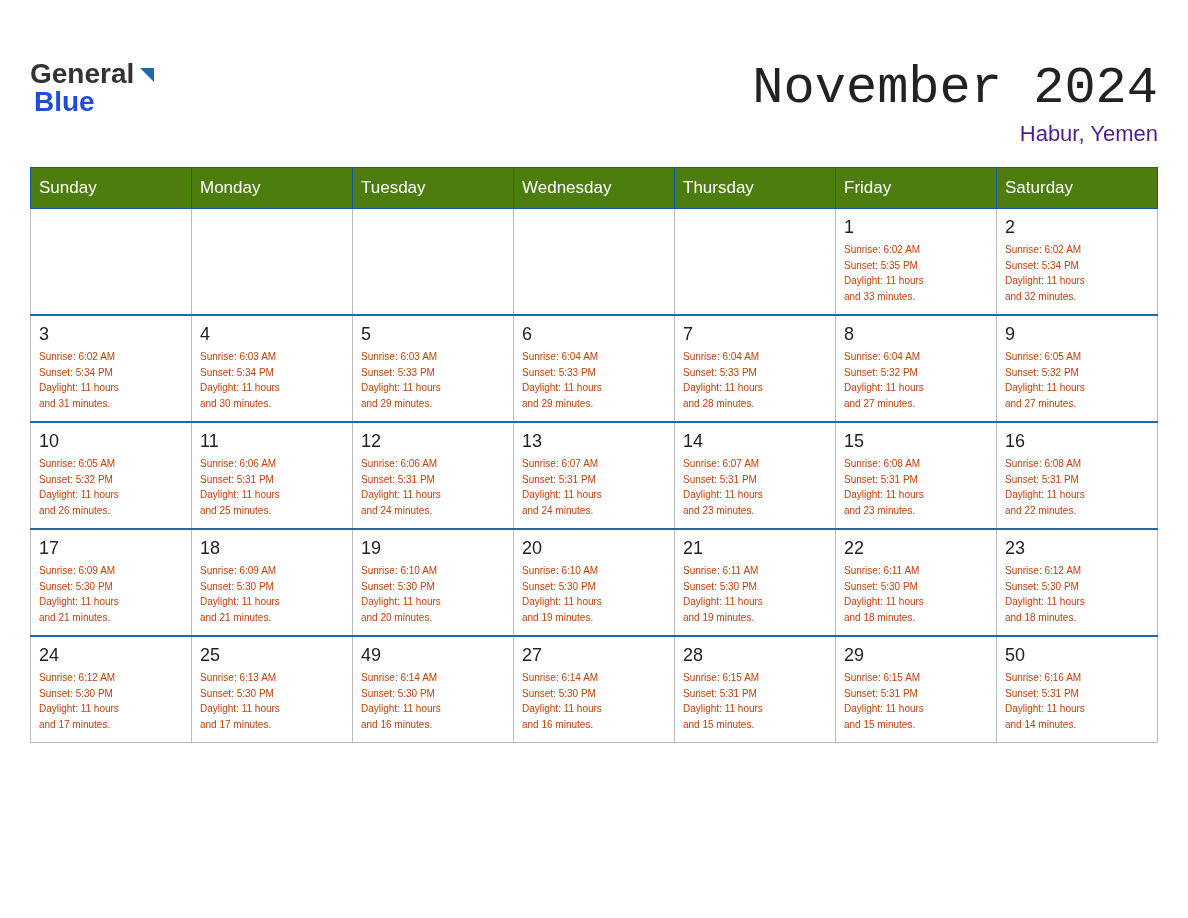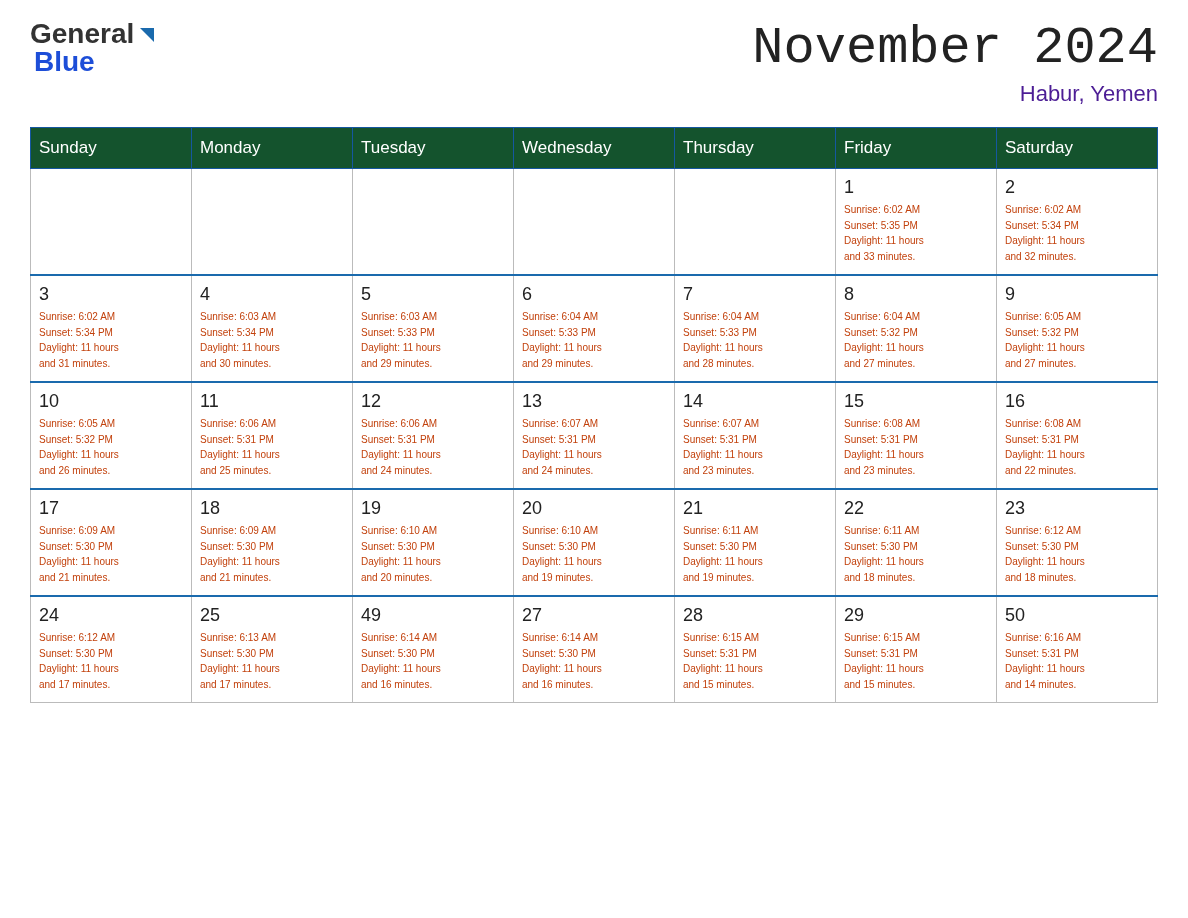--- a/index.html
+++ b/index.html
@@ -8,20 +8,21 @@
       background: #fff;
       width: 1188px;
       min-height: 918px;
       padding: 20px 30px;
     }
     .header {
       display: flex;
       justify-content: space-between;
       align-items: flex-start;
       margin-bottom: 20px;
+      margin-top: 40px;
     }
     .logo {
       display: flex;
       flex-direction: column;
       align-items: flex-start;
     }
     .logo-text-general {
       font-size: 28px;
       font-weight: bold;
       color: #333;
@@ -51,21 +52,21 @@
       font-size: 22px;
       color: #4c1d95;
       margin-top: 4px;
     }
     .calendar {
       width: 100%;
       border-collapse: collapse;
       border: 1px solid #999;
     }
     .calendar th {
-      background-color: #14532d;
+      background-color: #4d7c0f;
       color: #fff;
       font-size: 17px;
       font-weight: normal;
       padding: 10px 8px;
       text-align: left;
       border: 1px solid #1557a0;
     }
     .calendar td {
       vertical-align: top;
       padding: 8px 8px 10px 8px;

